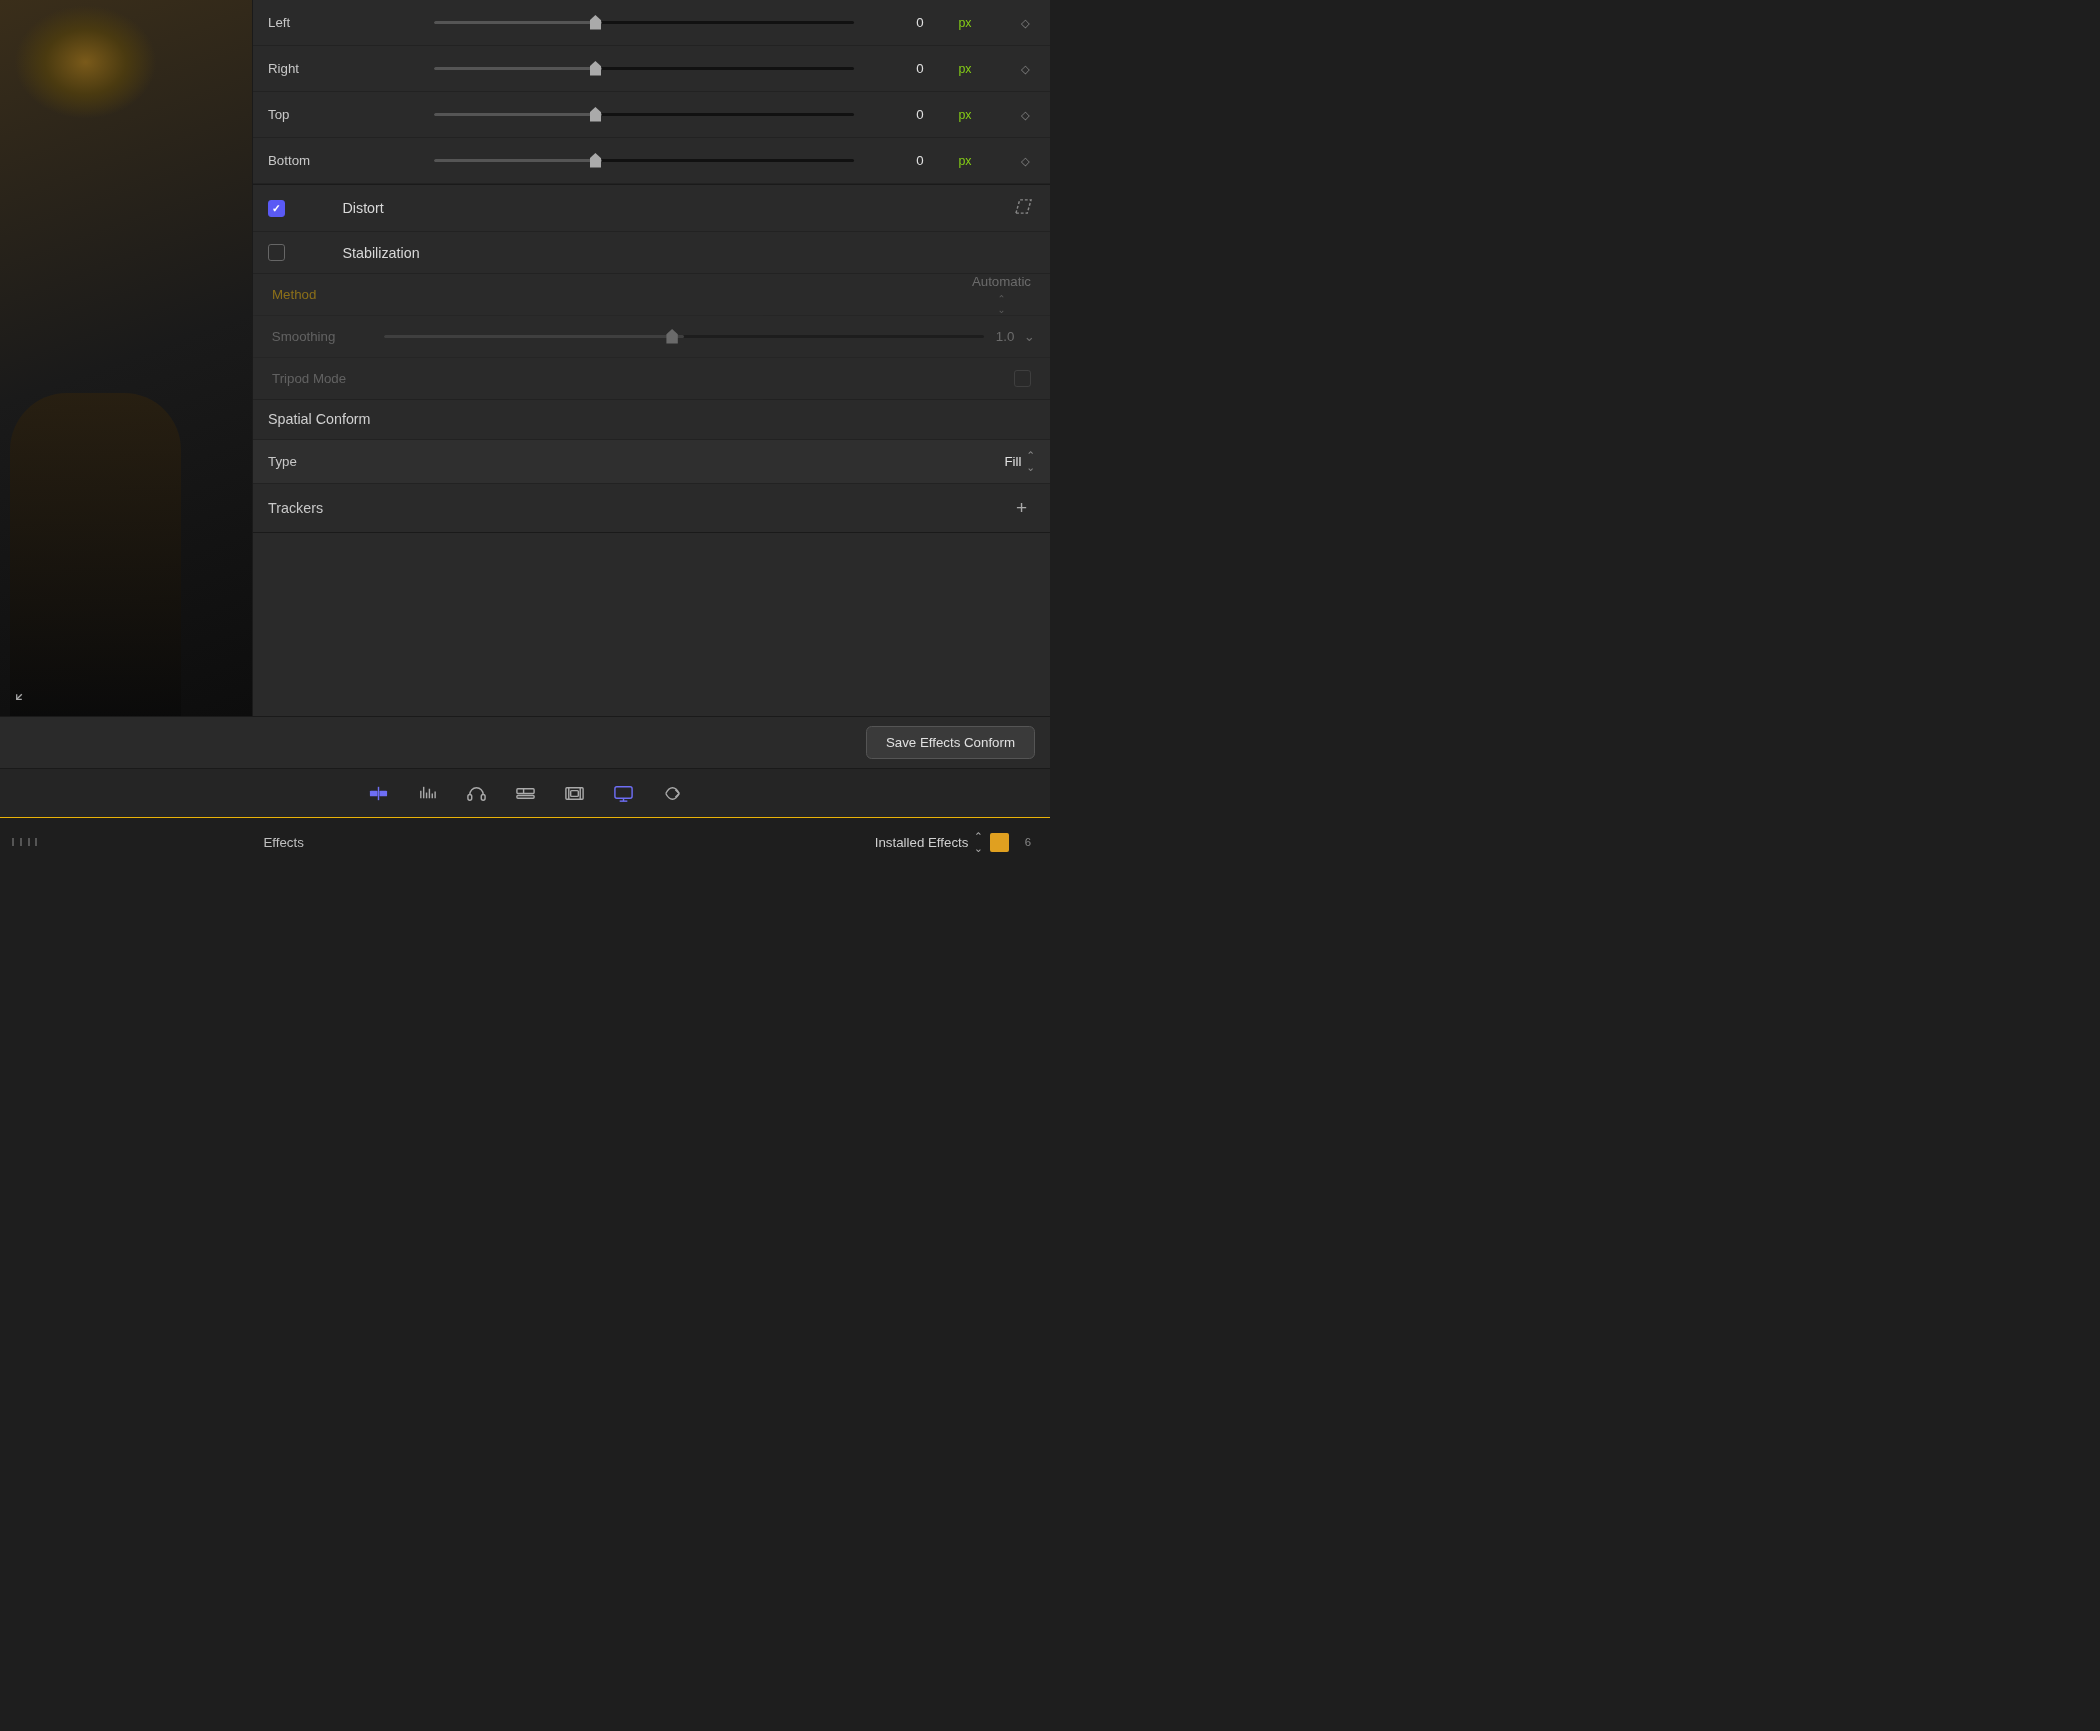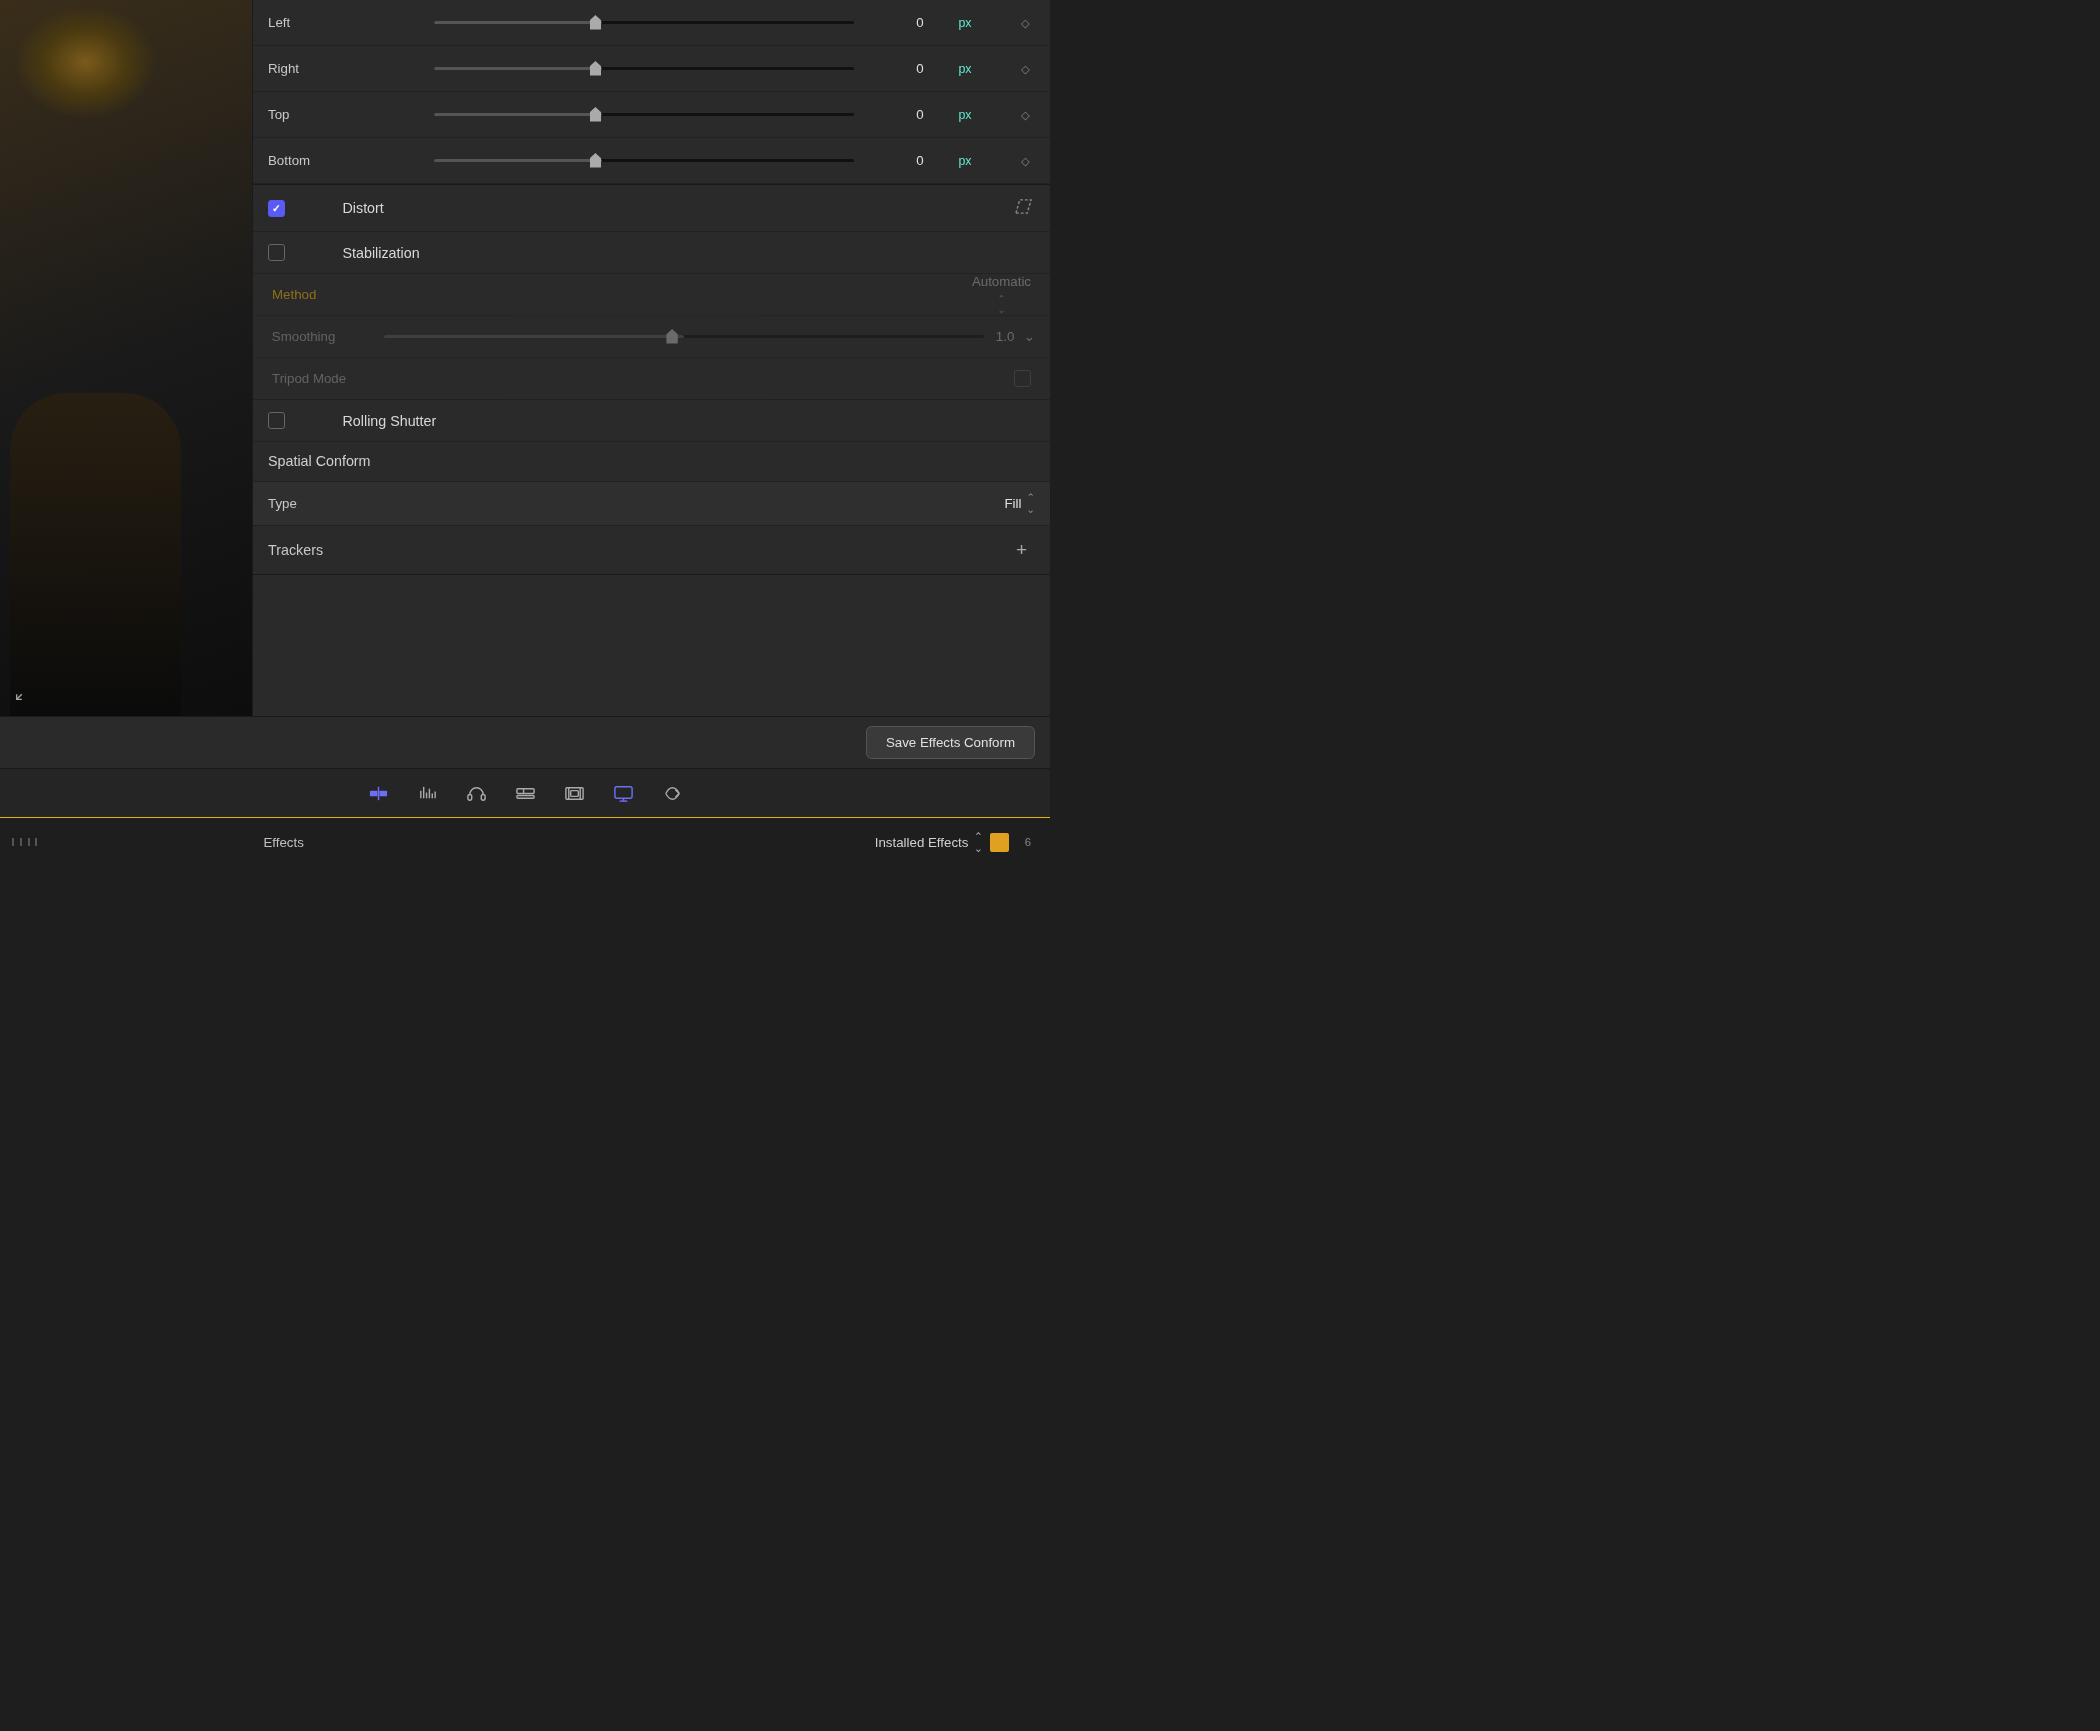--- a/index.html
+++ b/index.html
@@ -120,21 +120,21 @@
     .param-value {
       width: 27px;
       text-align: right;
       font-size: 13.3px;
       color: #e0e0e0;
       font-weight: 500;
     }
     .param-unit {
       width: 19px;
       font-size: 12.4px;
-      color: #5eead4;
+      color: #84cc16;
       margin-left: 3.8px;
     }
     .diamond-btn {
       width: 19px;
       height: 19px;
       display: flex;
       align-items: center;
       justify-content: center;
       margin-left: 7.6px;
       color: #888;
@@ -537,24 +537,20 @@
       </div>
       <span class="smoothing-value">1.0</span>
       <span class="expand-chevron">⌄</span>
     </div>
 
     <div class="tripod-row">
       <span class="tripod-label">Tripod Mode</span>
       <div class="tripod-checkbox"></div>
     </div>
 
-    <div class="section-header sub">
-      <div class="checkbox"></div>
-      <span class="section-title">Rolling Shutter</span>
-    </div>
 
     <div class="spatial-header">
       <span>Spatial Conform</span>
     </div>
 
     <div class="type-row">
       <span class="type-label">Type</span>
       <span class="type-value">
         <span>Fill</span>
         <span class="chevron-updown" style="font-size:10.5px;">⌃<br style="line-height:0.5px">⌄</span>

